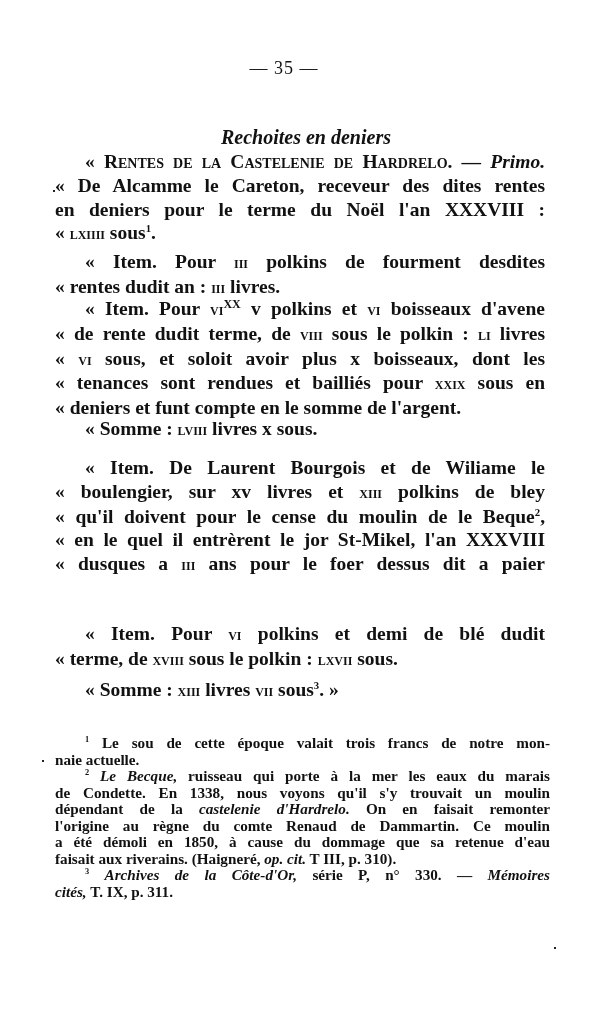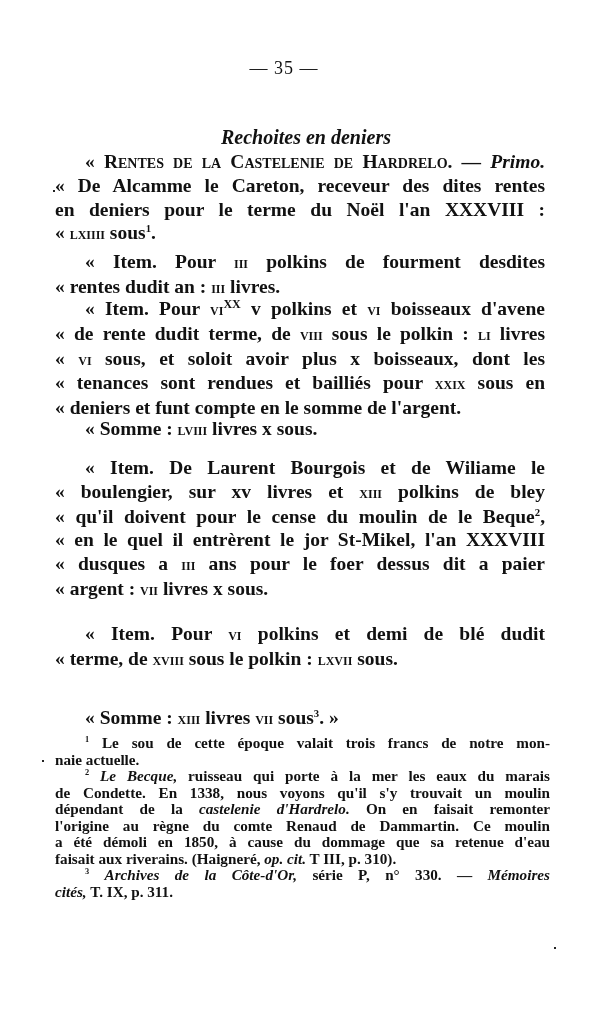--- a/index.html
+++ b/index.html
@@ -75,29 +75,28 @@
   <div class="body-text" style="top:417px;">
     <span class="line last indent"><span>« Somme : </span><span class="rn">lviii</span><span> livres  x  sous.</span></span>
   </div>
 
   <div class="body-text" style="top:456px;">
     <span class="line indent">« Item. De Laurent Bourgois et de Wiliame le</span>
     <span class="line"><span>« boulengier, sur xv livres et </span><span class="rn">xiii</span><span> polkins de bley</span></span>
     <span class="line"><span>« qu'il doivent pour le cense du moulin de le Beque</span><sup>2</sup><span>,</span></span>
     <span class="line">« en le quel il entrèrent le jor St-Mikel, l'an XXXVIII</span>
     <span class="line"><span>« dusques  a  </span><span class="rn">iii</span><span> ans pour le foer dessus dit a paier</span></span>
-    <span class="line last"><span>« argent : </span><span class="rn">vii</span><span> livres  x  sous.</span></span>
   </div>
 
   <div class="body-text" style="top:622px;">
     <span class="line indent"><span>« Item. Pour </span><span class="rn">vi</span><span> polkins et demi de blé dudit</span></span>
     <span class="line last"><span>« terme, de </span><span class="rn">xviii</span><span> sous le polkin : </span><span class="rn">lxvii</span><span> sous.</span></span>
   </div>
 
-  <div class="body-text" style="top:706px;">
+  <div class="body-text" style="top:678px;">
     <span class="line last indent"><span>« Somme : </span><span class="rn">xiii</span><span> livres </span><span class="rn">vii</span><span> sous</span><sup>3</sup><span>. »</span></span>
   </div>
 
   <div class="notes">
     <div>
       <span class="nl nindent"><sup>1</sup><span> Le sou de cette époque valait trois francs de notre mon-</span></span>
       <span class="nl last">naie actuelle.</span>
     </div>
     <div>
       <span class="nl nindent"><sup>2</sup> <span class="it">Le Becque,</span><span> ruisseau qui porte à la mer les eaux du marais</span></span>

